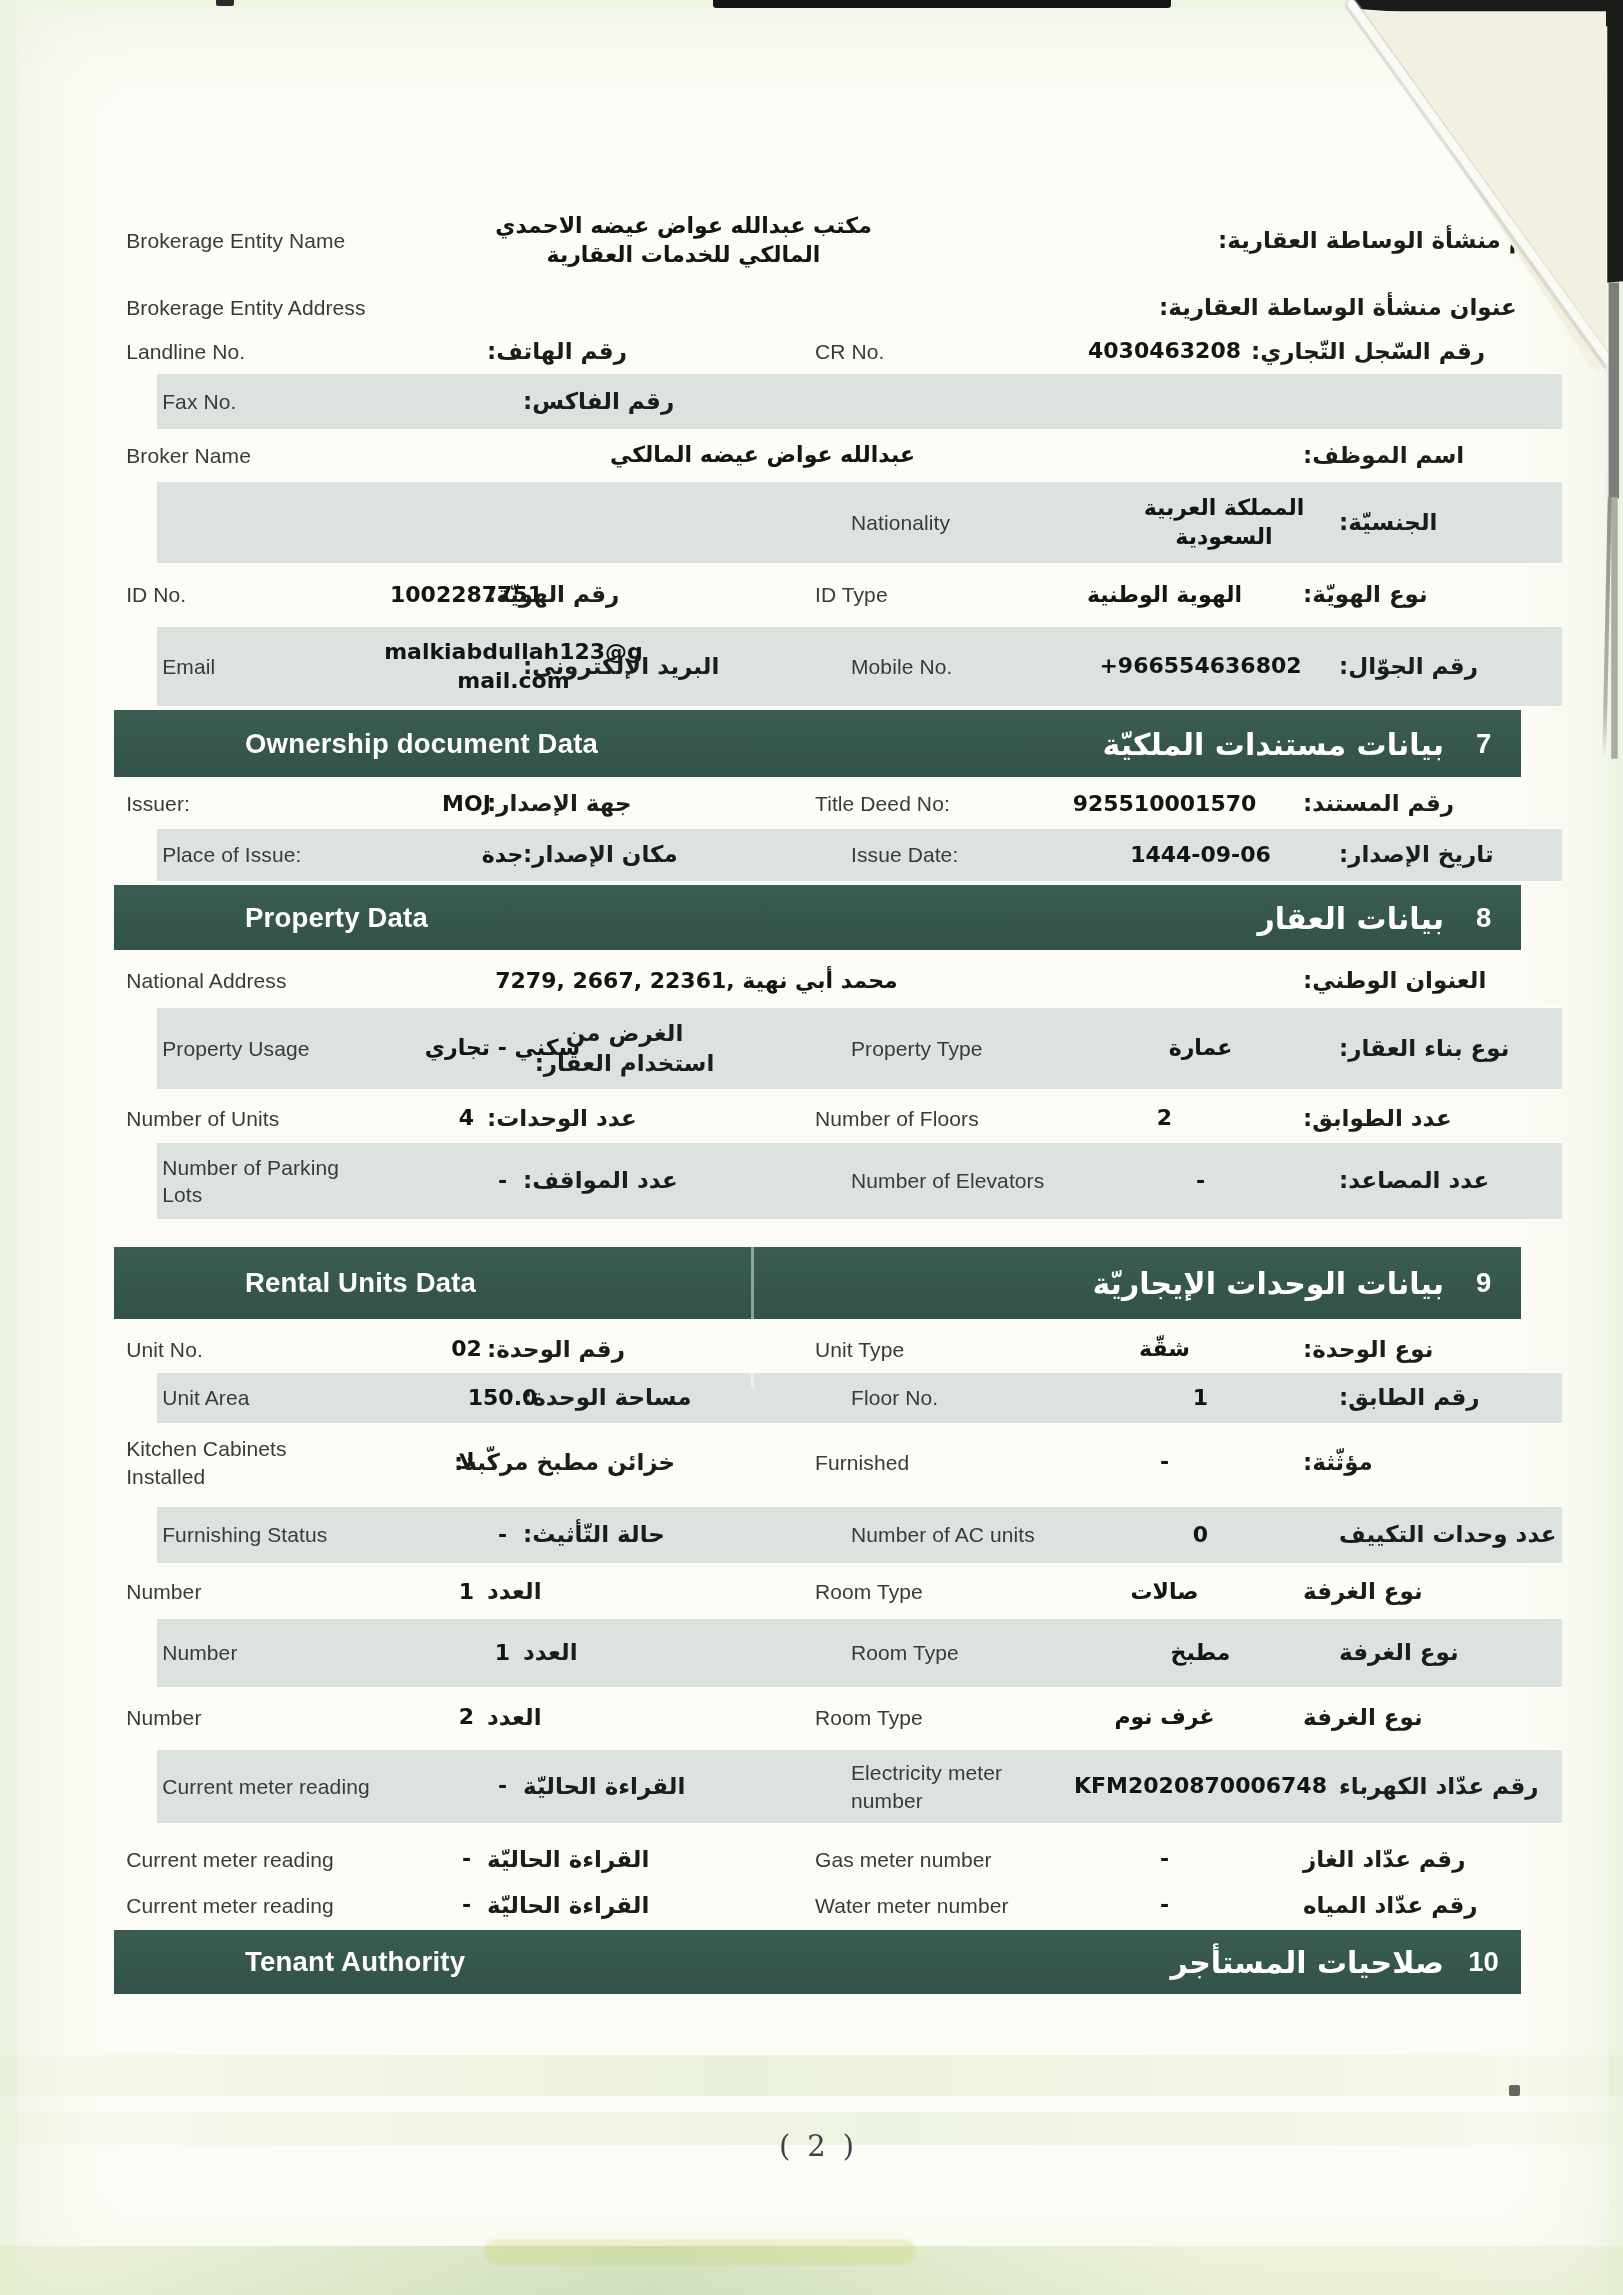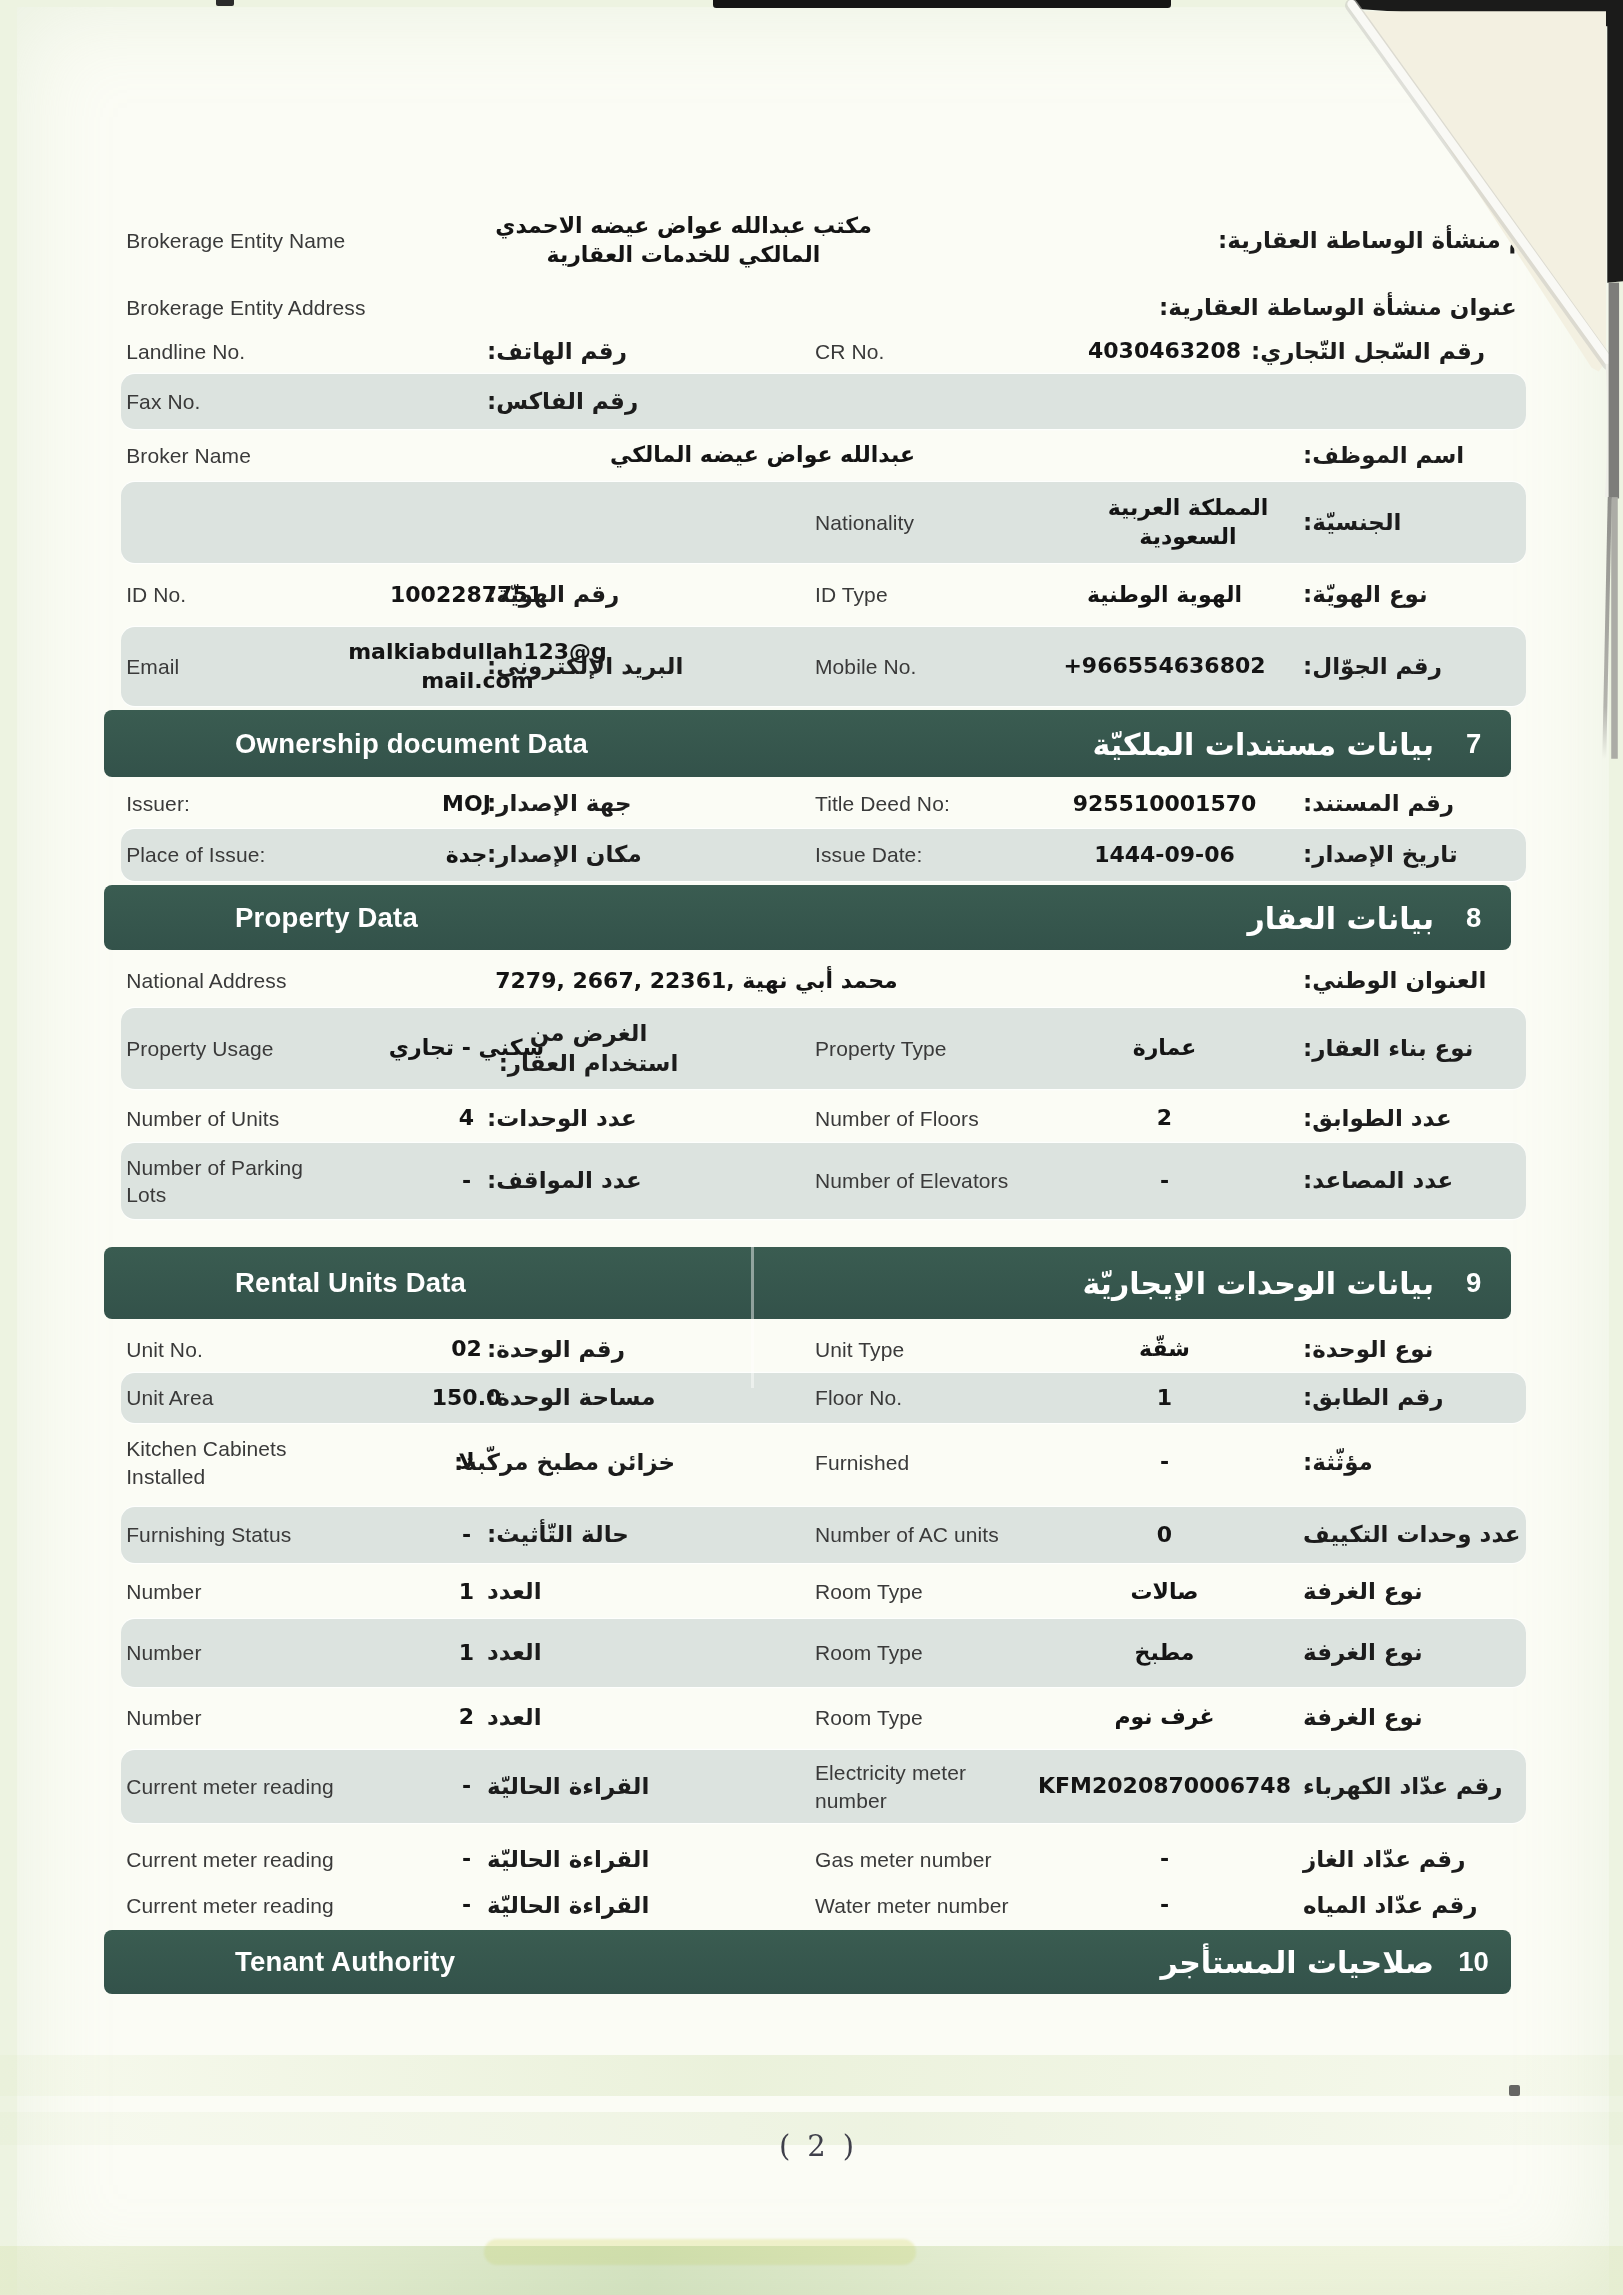--- a/index.html
+++ b/index.html
@@ -19,21 +19,21 @@
     background:var(--canvas-green);
     font-family:"Liberation Sans","DejaVu Sans",sans-serif;
   }
   .page-sheet{
     position:absolute;left:17px;top:6.5px;right:14.4px;bottom:0;
     background:var(--page-bg);
     box-shadow:inset 0 0 92px rgba(190,212,168,.28);
   }
   
   .row{position:absolute;left:121px;width:1405px;}
-  .row.gray{background:var(--band-gray);border-radius:14px;box-shadow:0 1.3px 0 rgba(255,255,255,.8), 0 -1.3px 0 rgba(255,255,255,.8);}
+  .row.gray{background:var(--band-gray);border-radius:0;box-shadow:0 1.3px 0 rgba(255,255,255,.8), 0 -1.3px 0 rgba(255,255,255,.8);margin-left:36px;}
   .cell{position:absolute;top:0;bottom:0;display:flex;align-items:center;line-height:1.3;}
   .c1{left:5.2px;width:301px;text-align:left;}
   .c2{left:195px;width:301px;justify-content:center;text-align:center;}
   .c3{right:836px;width:203px;justify-content:flex-end;text-align:center;}
   .c4{left:694px;width:200px;text-align:left;}
   .c5{left:893px;width:301px;justify-content:center;text-align:center;}
   .c6{right:0;width:223px;justify-content:flex-end;text-align:right;}
   .en{font-weight:400;font-size:21px;color:var(--ink-soft);letter-spacing:0.1px;}
   .ar{font-family:"DejaVu Sans",sans-serif;font-weight:700;font-size:23px;color:var(--ink);}
   .val{font-family:"DejaVu Sans","Liberation Sans",sans-serif;font-weight:700;font-size:22px;color:#141414;}
@@ -43,21 +43,21 @@
   .rk-baddr .c6{width:367px;}
   .rk-land  .c6{width:275px;}
   .rk-broker .c2{left:347px;width:589px;}
   .rk-nat   .c5{left:982px;width:170px;}
   .rk-email .c2{left:216px;width:281px;word-break:break-all;}
   .rk-naddr .c2{left:281px;width:589px;}
   .rk-park .c1,.rk-kitchen .c1{width:196px;}
   .rk-kitchen .c3{width:236px;}
   
   .sec{
-    position:absolute;left:104px;width:1407px;border-radius:8px;
+    position:absolute;left:114px;width:1407px;border-radius:0;
     background:linear-gradient(180deg,var(--header-green),var(--header-green-dark));
     color:#fff;
   }
   .sec-en{position:absolute;left:131px;top:50%;transform:translateY(-50%);
     font-weight:700;font-size:27.5px;letter-spacing:0.2px;}
   .sec-ar{position:absolute;right:77px;top:50%;transform:translateY(-50%);
     font-family:"DejaVu Sans",sans-serif;font-weight:700;font-size:30px;}
   .sec-num{position:absolute;right:14.4px;top:50%;transform:translateY(-50%);
     width:46px;text-align:center;font-weight:700;font-size:27.5px;}
   

